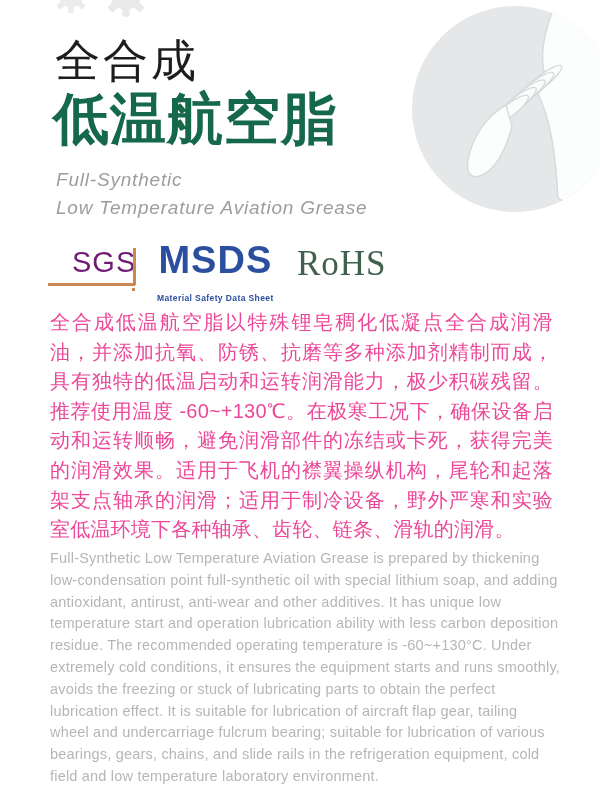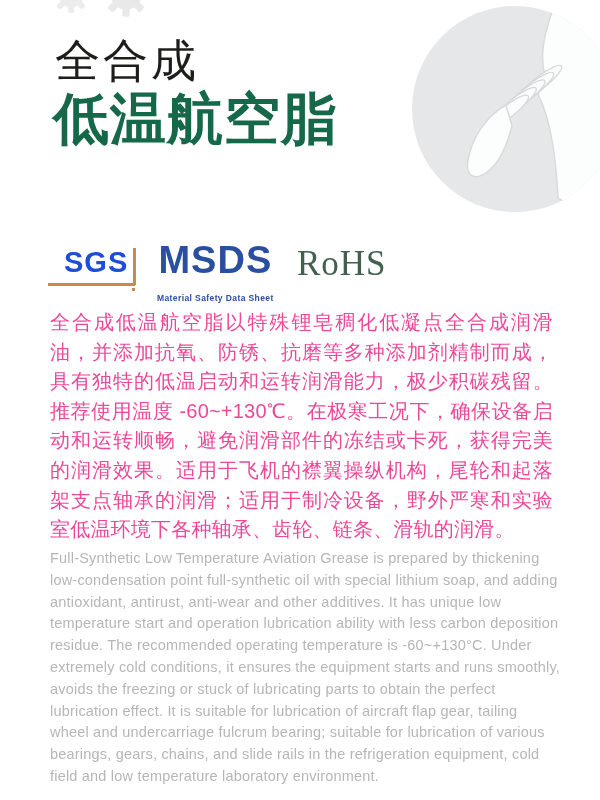--- a/index.html
+++ b/index.html
@@ -43,23 +43,23 @@
 
   
   .photo { position: absolute; left: 410px; top: 2px; }
 
   
   .cert-sgs {
     position: absolute; left: 48px; top: 246px;
     width: 92px; height: 48px;
   }
   .cert-sgs .sgs-text {
-    position: absolute; left: 16px; top: 0;
-    font-size: 29px; font-weight: 700; letter-spacing: 1px;
-    color: #1d4ed8;
+    position: absolute; left: 24px; top: 0;
+    font-size: 29px; font-weight: 400; letter-spacing: 1px;
+    color: #701a75;
   }
   .cert-sgs .sgs-hline {
     position: absolute; left: 0; top: 37px;
     width: 87px; height: 2.5px; background: #c98a52;
   }
   .cert-sgs .sgs-vline {
     position: absolute; left: 85px; top: 2px;
     width: 2.5px; height: 37px; background: #c98a52;
   }
   .cert-sgs .sgs-dot {
@@ -155,20 +155,24 @@
         <ellipse cx="107" cy="101" rx="24" ry="6" transform="rotate(-38 107 101)"></ellipse>
         <ellipse cx="100" cy="108" rx="23" ry="6" transform="rotate(-38 100 108)"></ellipse>
       </g>
 
       <path d="M 96,103 C 76,114 62,136 58,158 C 56,170 60,177 70,174 C 85,169 96,148 102,124 Z" fill="#fcfdfd" stroke="#d8dbdc" stroke-width="1.5"></path>
     </g>
   </svg>
 
   <div class="title-zh1">全合成</div>
   <div class="title-zh2">低温航空脂</div>
+  <div class="subtitle">
+    <div>Full-Synthetic</div>
+    <div>Low Temperature Aviation Grease</div>
+  </div>
 
   <div class="cert-sgs">
     <span class="sgs-text">SGS</span>
     <span class="sgs-hline"></span>
     <span class="sgs-vline"></span>
     <span class="sgs-dot"></span>
   </div>
   <div class="cert-msds">
     <div class="msds-text">MSDS</div>
     <div class="msds-tagline">Material Safety Data Sheet</div>

